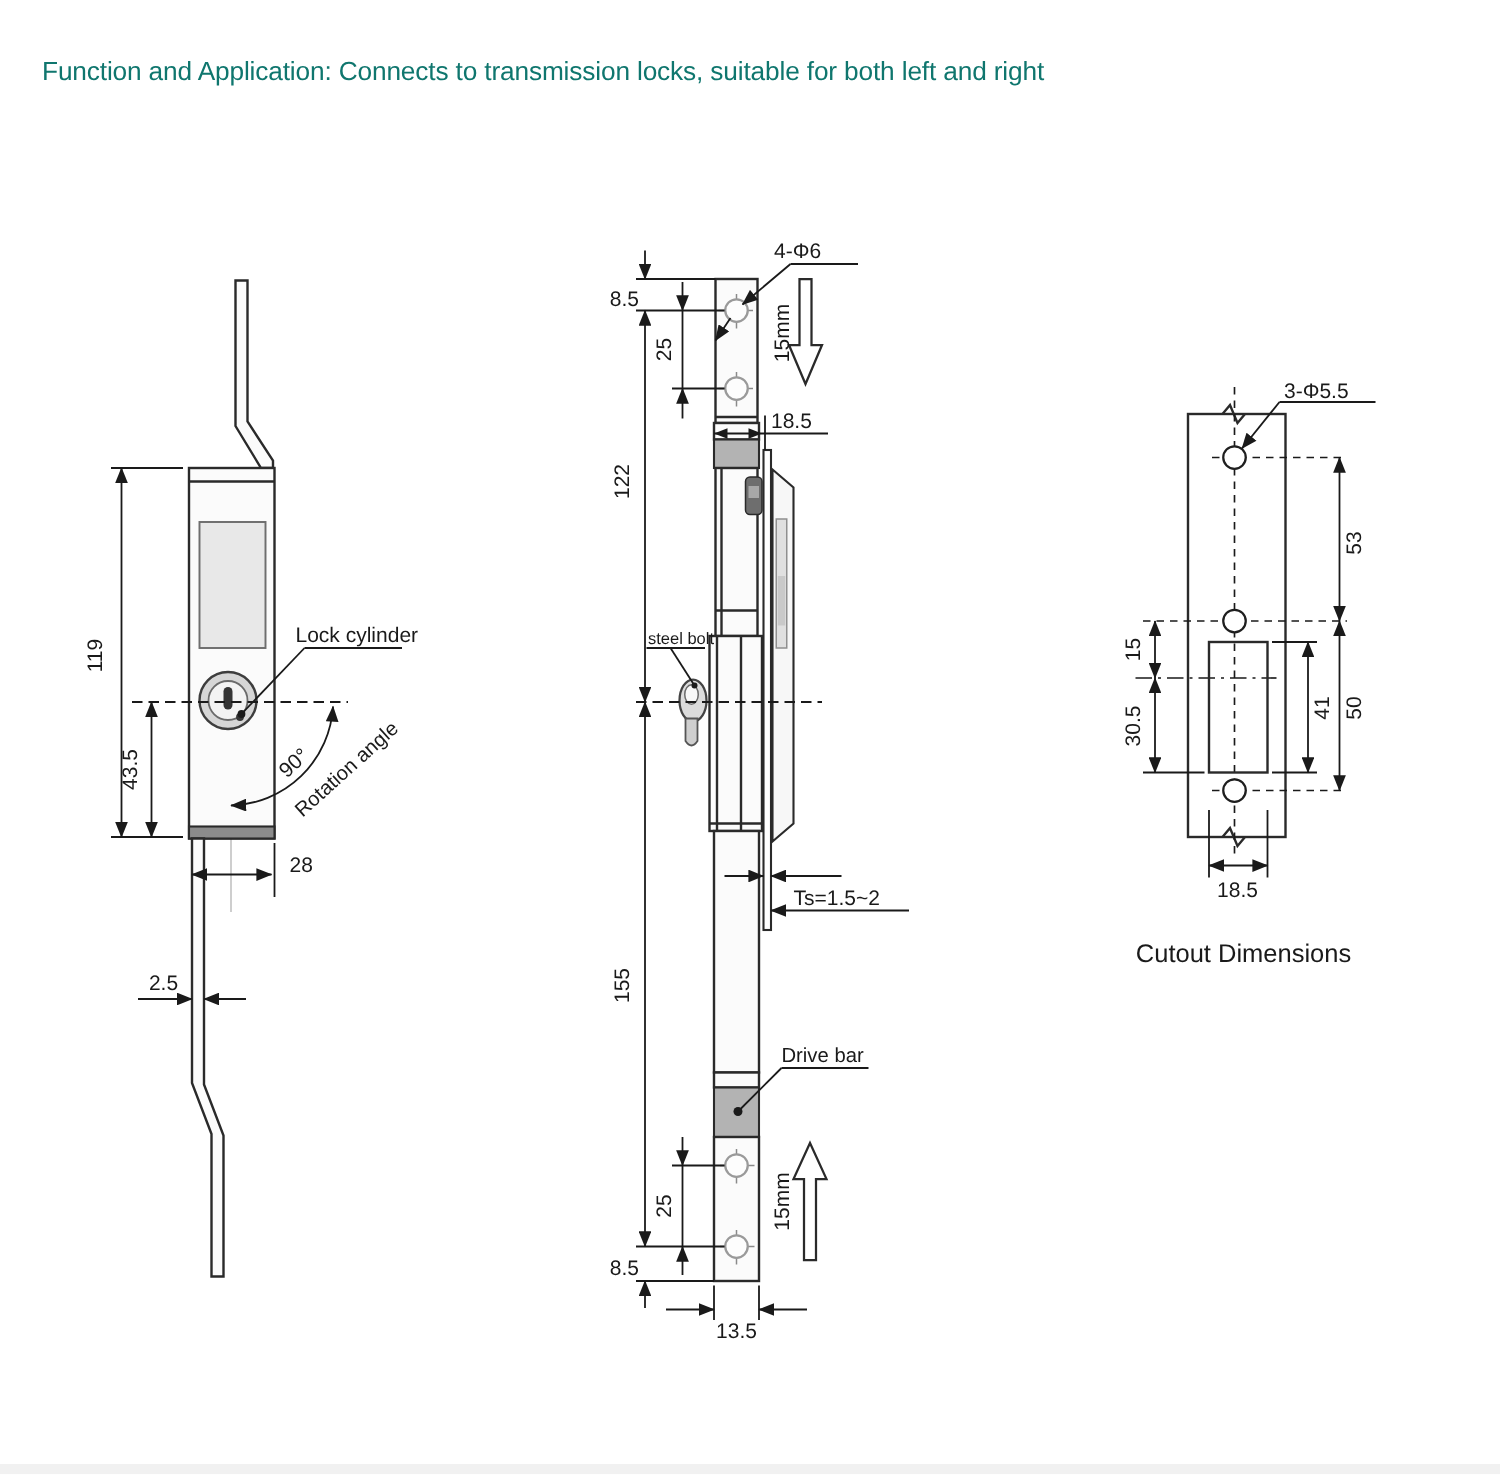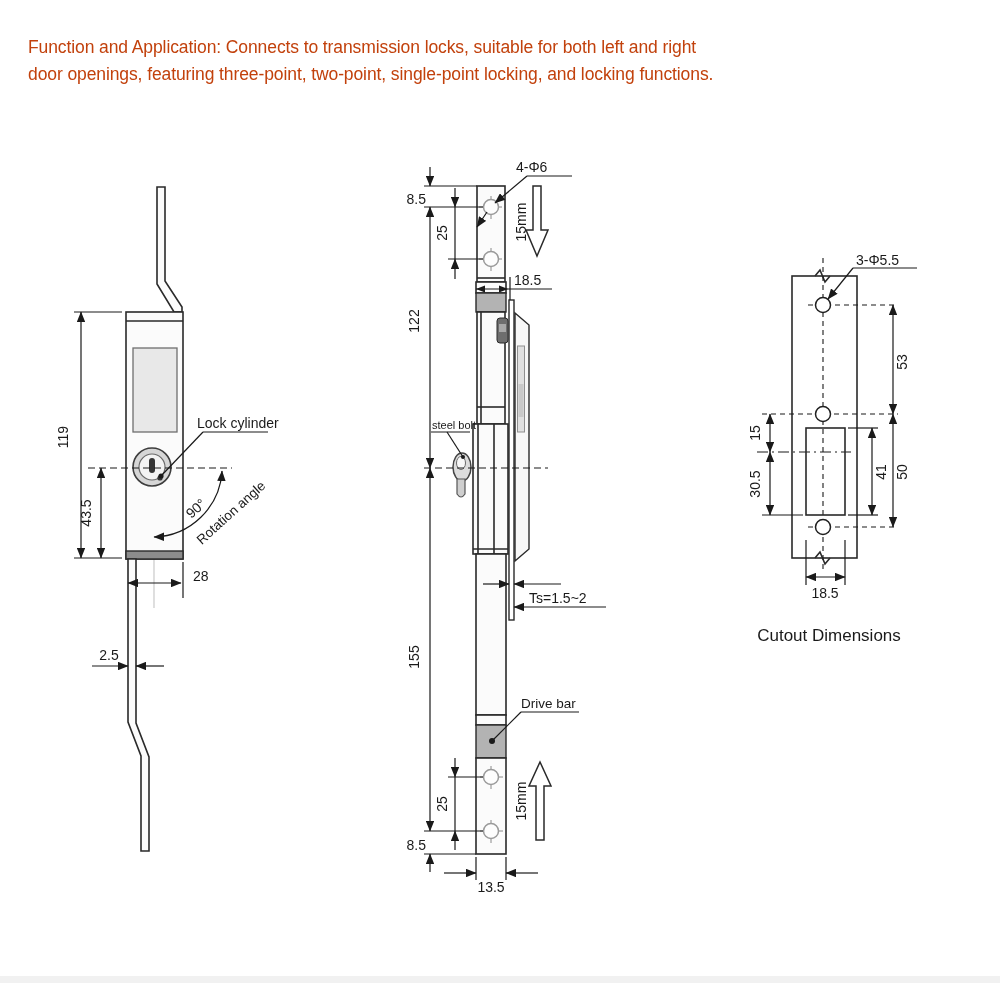--- a/index.html
+++ b/index.html
@@ -1,40 +1,39 @@
 <!DOCTYPE html>
 <html><head>
 <meta charset="utf-8">
 <style>
   html,body{margin:0;padding:0;background:#ffffff;}
   .sheet{position:relative;width:1000px;height:983px;background:#fff;overflow:hidden;
          font-family:"Liberation Sans",sans-serif;color:#1a1a1a;}
   .hdr{position:absolute;left:28px;width:920px;font-size:17.5px;line-height:27px;
-       letter-spacing:-0.1px;color:#c2410c;}
+       letter-spacing:-0.1px;color:#0f766e;}
   .hdr1{top:34px;} .hdr2{top:61px;}
   .bottom-strip{position:absolute;left:0;bottom:0;width:1000px;height:7px;background:#f1f1f1;}
   svg{position:absolute;left:0;top:0;}
   svg text{fill:#1a1a1a;font-family:"Liberation Sans",sans-serif;}
   .dim{font-size:14px;}
   .lbl{font-size:14px;}
   .sm{font-size:11px;}
   .big{font-size:17px;}
   .outline{stroke:#2a2a2a;stroke-width:1.6;fill:none;}
   .fillpart{stroke:#2a2a2a;stroke-width:1.6;fill:#fbfbfb;}
   .dimline{stroke:#1a1a1a;stroke-width:1.2;fill:none;}
   .thin{stroke:#8a8a8a;stroke-width:1;fill:none;}
   .center{stroke:#c9c9c9;stroke-width:1.2;fill:none;}
 </style>
 </head>
 <body>
 
 <div class="sheet">
 
   <div class="hdr hdr1">Function and Application: Connects to transmission locks, suitable for both left and right</div>
-  <div class="hdr hdr2">door openings, featuring three-point, two-point, single-point locking, and locking functions.</div>
 
   <svg width="1000" height="983" viewBox="0 0 1000 983">
     <defs>
       <marker id="ah" viewBox="0 0 10 8" refX="9.5" refY="4" markerWidth="11" markerHeight="8.5" orient="auto-start-reverse" markerUnits="userSpaceOnUse">
         <path d="M0,0 L10,4 L0,8 Z" fill="#1a1a1a"></path>
       </marker>
     </defs>
 
     <g>
       <line class="center" x1="154" y1="314" x2="154" y2="608"></line>

